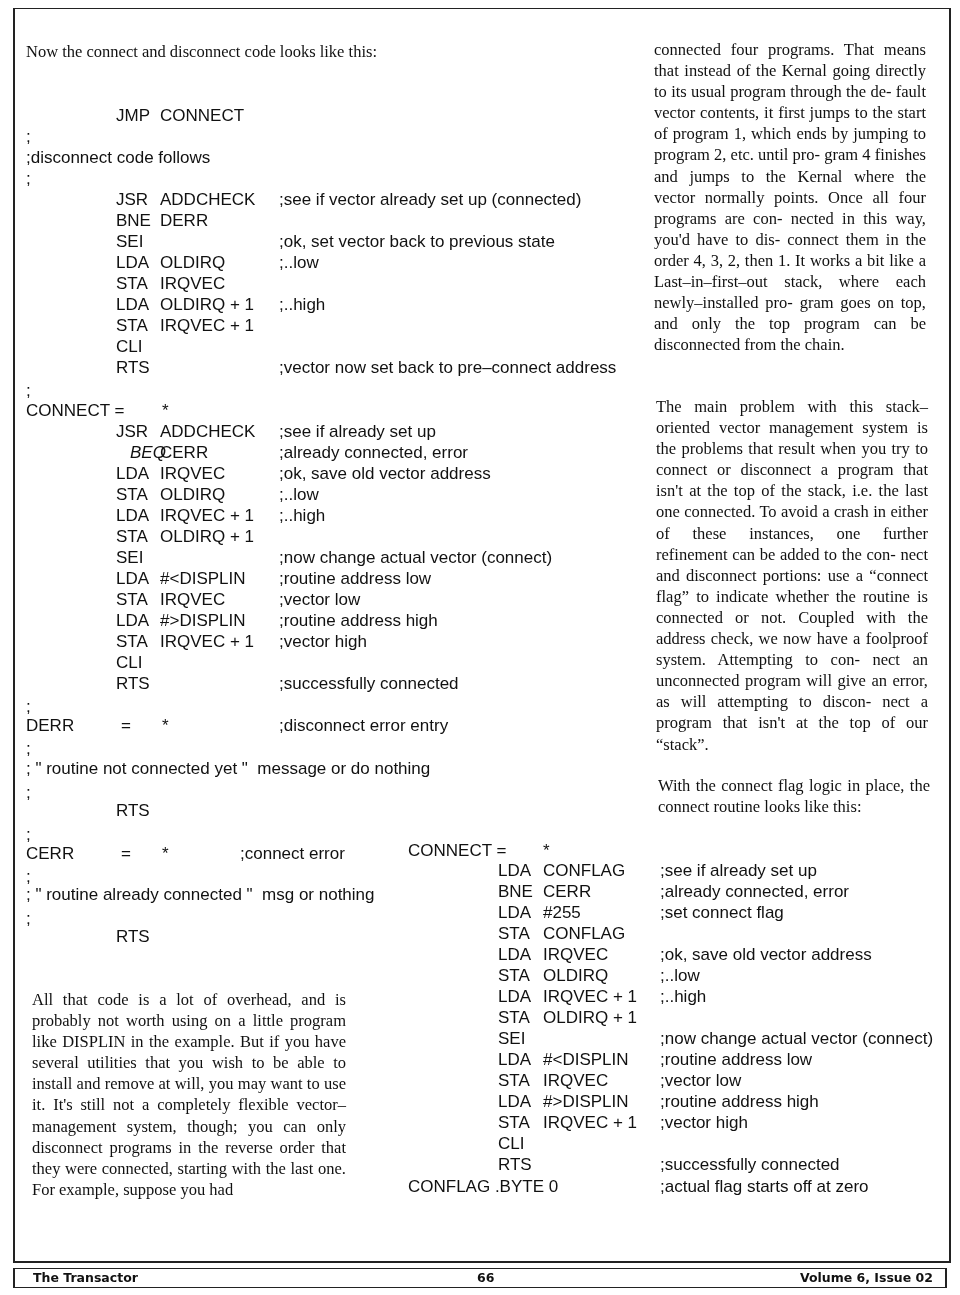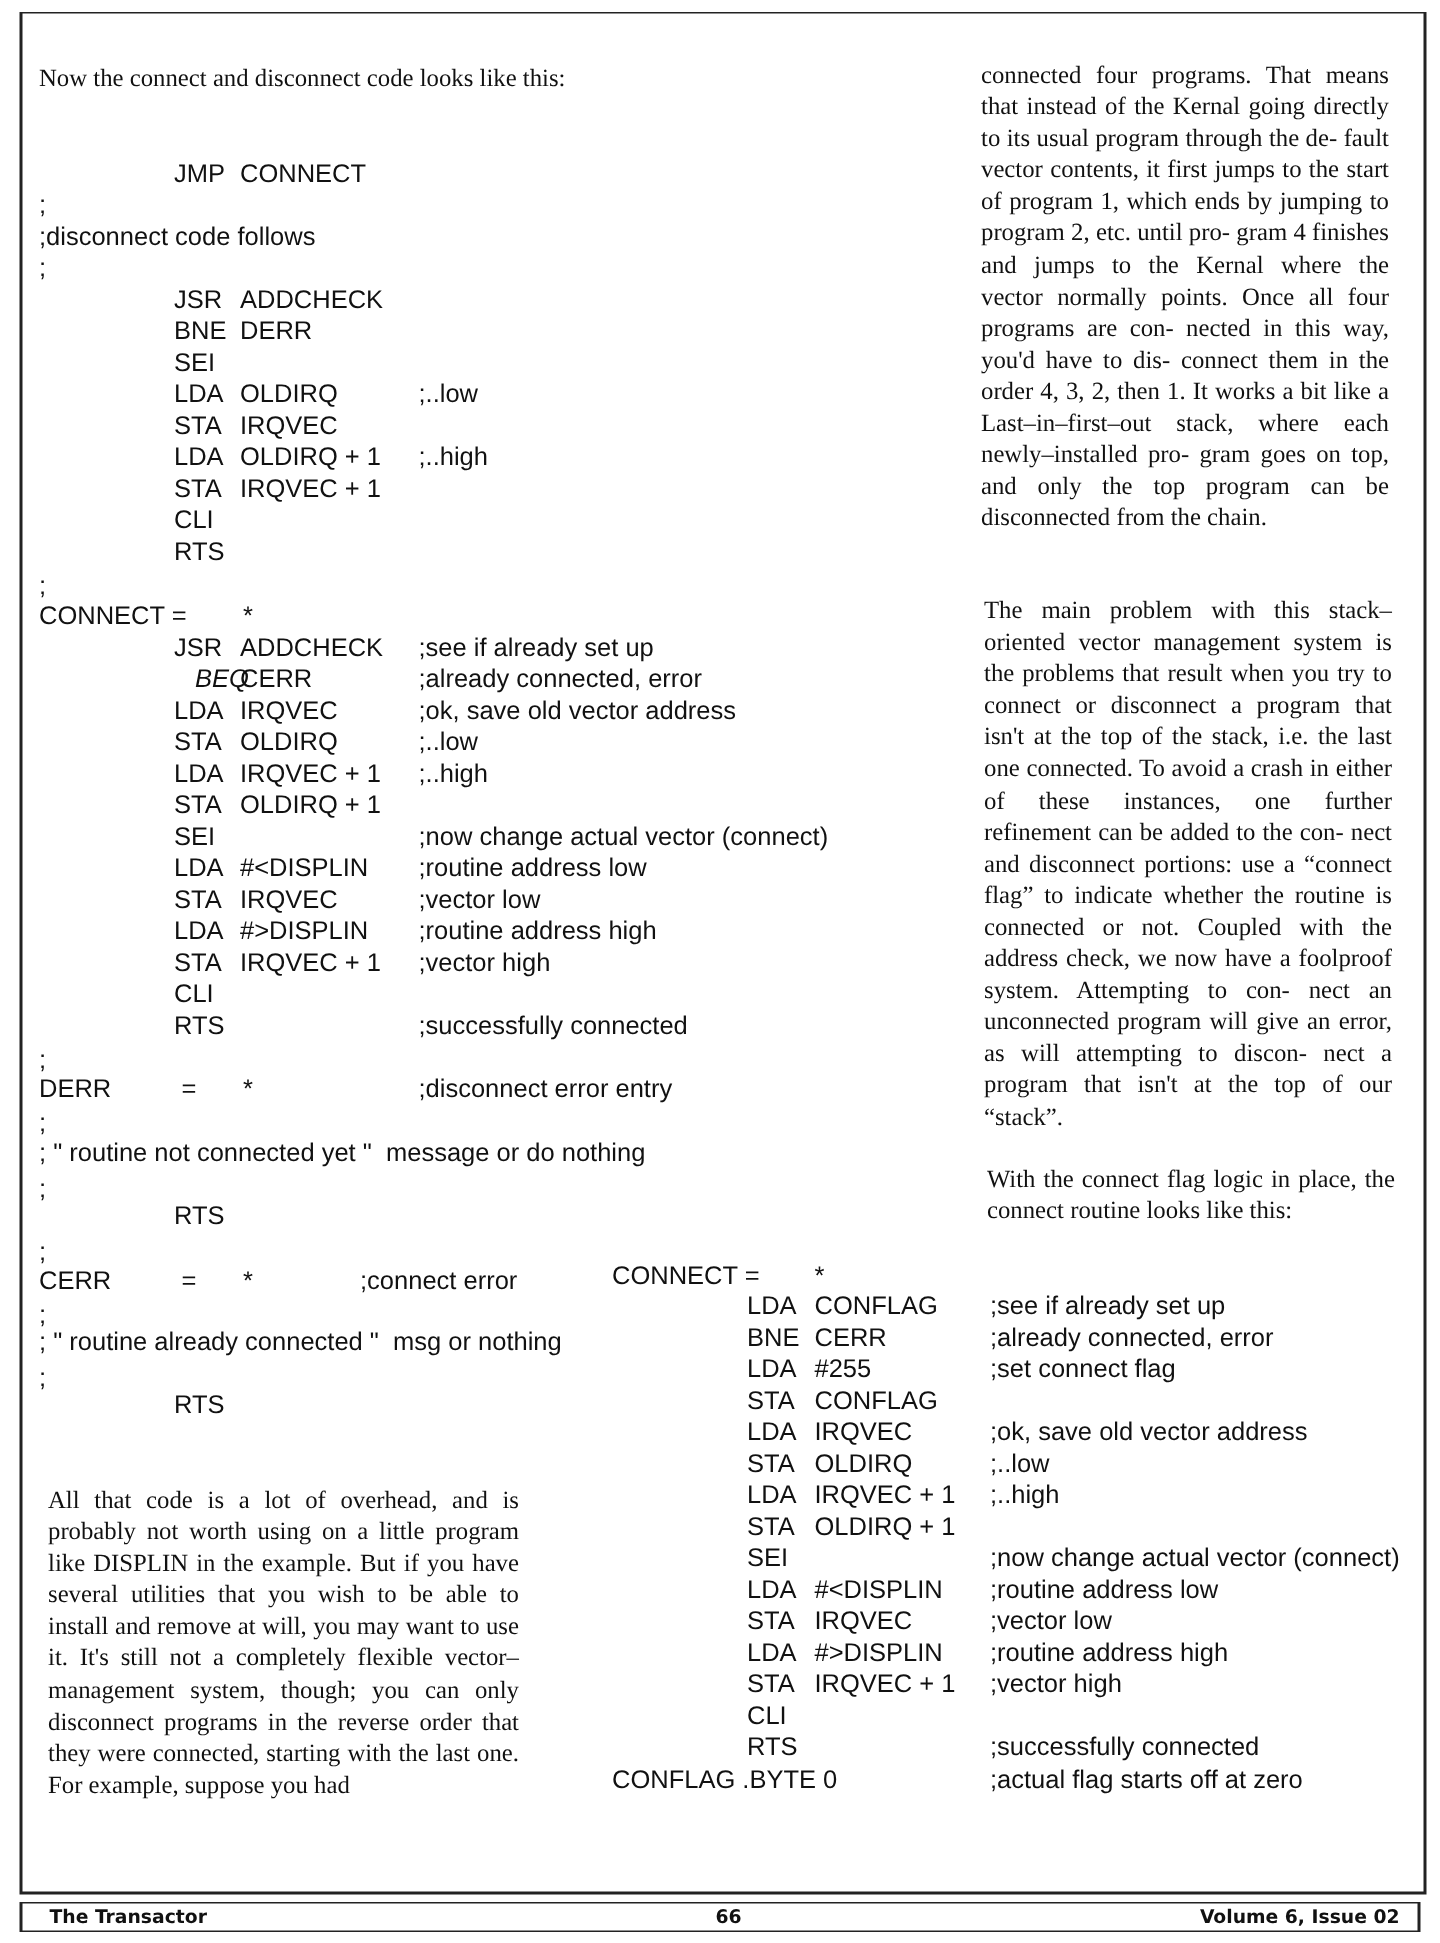--- a/index.html
+++ b/index.html
@@ -20,29 +20,29 @@
 
 <div class="para serif" style="left:26px; top:41px; width:400px;">
   <p>Now the connect and disconnect code looks like this:</p>
 </div>
 
 <div id="listing1" class="sans">
     <div class="code-line" style="top: 105px; left: 0px; width: 960px;"><span style="position: absolute; left: 26px;"></span><span style="position: absolute; left: 116px;">JMP</span><span style="position: absolute; left: 160px;">CONNECT</span><span style="position: absolute; left: 279px;"></span></div>
     <div class="code-line" style="top: 126px; left: 0px; width: 960px;"><span style="position: absolute; left: 26px;">;</span><span style="position: absolute; left: 116px;"></span><span style="position: absolute; left: 160px;"></span><span style="position: absolute; left: 279px;"></span></div>
     <div class="code-line" style="top: 147px; left: 0px; width: 960px;"><span style="position: absolute; left: 26px; text-align: right;">;disconnect code follows</span><span style="position: absolute; left: 116px;"></span><span style="position: absolute; left: 160px;"></span><span style="position: absolute; left: 279px;"></span></div>
     <div class="code-line" style="top: 168px; left: 0px; width: 960px;"><span style="position: absolute; left: 26px;">;</span><span style="position: absolute; left: 116px;"></span><span style="position: absolute; left: 160px;"></span><span style="position: absolute; left: 279px;"></span></div>
-    <div class="code-line" style="top: 189px; left: 0px; width: 960px;"><span style="position: absolute; left: 26px;"></span><span style="position: absolute; left: 116px;">JSR</span><span style="position: absolute; left: 160px;">ADDCHECK</span></div>
+    <div class="code-line" style="top: 189px; left: 0px; width: 960px;"><span style="position: absolute; left: 26px;"></span><span style="position: absolute; left: 116px;">JSR</span><span style="position: absolute; left: 160px;">ADDCHECK</span><span style="position: absolute; left: 279px;">;see if vector already set up (connected)</span></div>
     <div class="code-line" style="top: 210px; left: 0px; width: 960px;"><span style="position: absolute; left: 26px;"></span><span style="position: absolute; left: 116px;">BNE</span><span style="position: absolute; left: 160px;">DERR</span></div>
-    <div class="code-line" style="top: 231px; left: 0px; width: 960px;"><span style="position: absolute; left: 26px;"></span><span style="position: absolute; left: 116px;">SEI</span><span style="position: absolute; left: 160px;"></span></div>
+    <div class="code-line" style="top: 231px; left: 0px; width: 960px;"><span style="position: absolute; left: 26px;"></span><span style="position: absolute; left: 116px;">SEI</span><span style="position: absolute; left: 160px;"></span><span style="position: absolute; left: 279px;">;ok, set vector back to previous state</span></div>
     <div class="code-line" style="top: 252px; left: 0px; width: 960px;"><span style="position: absolute; left: 26px;"></span><span style="position: absolute; left: 116px;">LDA</span><span style="position: absolute; left: 160px;">OLDIRQ</span><span style="position: absolute; left: 279px;">;..low</span></div>
     <div class="code-line" style="top: 273px; left: 0px; width: 960px;"><span style="position: absolute; left: 26px;"></span><span style="position: absolute; left: 116px;">STA</span><span style="position: absolute; left: 160px;">IRQVEC</span><span style="position: absolute; left: 279px;"></span></div>
     <div class="code-line" style="top: 294px; left: 0px; width: 960px;"><span style="position: absolute; left: 26px;"></span><span style="position: absolute; left: 116px;">LDA</span><span style="position: absolute; left: 160px;">OLDIRQ + 1</span><span style="position: absolute; left: 279px;">;..high</span></div>
     <div class="code-line" style="top: 315px; left: 0px; width: 960px;"><span style="position: absolute; left: 26px;"></span><span style="position: absolute; left: 116px;">STA</span><span style="position: absolute; left: 160px;">IRQVEC + 1</span><span style="position: absolute; left: 279px;"></span></div>
     <div class="code-line" style="top: 336px; left: 0px; width: 960px;"><span style="position: absolute; left: 26px;"></span><span style="position: absolute; left: 116px;">CLI</span><span style="position: absolute; left: 160px;"></span><span style="position: absolute; left: 279px;"></span></div>
-    <div class="code-line" style="top: 357px; left: 0px; width: 960px;"><span style="position: absolute; left: 26px;"></span><span style="position: absolute; left: 116px;">RTS</span><span style="position: absolute; left: 160px;"></span></div>
+    <div class="code-line" style="top: 357px; left: 0px; width: 960px;"><span style="position: absolute; left: 26px;"></span><span style="position: absolute; left: 116px;">RTS</span><span style="position: absolute; left: 160px;"></span><span style="position: absolute; left: 279px;">;vector now set back to pre–connect address</span></div>
     <div class="code-line" style="top: 380px; left: 0px; width: 960px;"><span style="position: absolute; left: 26px;">;</span><span style="position: absolute; left: 116px;"></span><span style="position: absolute; left: 160px;"></span><span style="position: absolute; left: 279px;"></span></div>
     <div class="code-line" style="top: 400px; left: 0px; width: 960px;"><span style="position: absolute; left: 26px;">CONNECT =</span><span style="position: absolute; left: 116px;"></span><span style="position: absolute; left: 162px;">*</span><span style="position: absolute; left: 279px;"></span></div>
     <div class="code-line" style="top: 421px; left: 0px; width: 960px;"><span style="position: absolute; left: 26px;"></span><span style="position: absolute; left: 116px;">JSR</span><span style="position: absolute; left: 160px;">ADDCHECK</span><span style="position: absolute; left: 279px;">;see if already set up</span></div>
     <div class="code-line" style="top: 442px; left: 0px; width: 960px;"><span style="position: absolute; left: 26px;"></span><span style="position: absolute; left: 130px; font-style: italic;">BEQ</span><span style="position: absolute; left: 160px;">CERR</span><span style="position: absolute; left: 279px;">;already connected, error</span></div>
     <div class="code-line" style="top: 463px; left: 0px; width: 960px;"><span style="position: absolute; left: 26px;"></span><span style="position: absolute; left: 116px;">LDA</span><span style="position: absolute; left: 160px;">IRQVEC</span><span style="position: absolute; left: 279px;">;ok, save old vector address</span></div>
     <div class="code-line" style="top: 484px; left: 0px; width: 960px;"><span style="position: absolute; left: 26px;"></span><span style="position: absolute; left: 116px;">STA</span><span style="position: absolute; left: 160px;">OLDIRQ</span><span style="position: absolute; left: 279px;">;..low</span></div>
     <div class="code-line" style="top: 505px; left: 0px; width: 960px;"><span style="position: absolute; left: 26px;"></span><span style="position: absolute; left: 116px;">LDA</span><span style="position: absolute; left: 160px;">IRQVEC + 1</span><span style="position: absolute; left: 279px;">;..high</span></div>
     <div class="code-line" style="top: 526px; left: 0px; width: 960px;"><span style="position: absolute; left: 26px;"></span><span style="position: absolute; left: 116px;">STA</span><span style="position: absolute; left: 160px;">OLDIRQ + 1</span><span style="position: absolute; left: 279px;"></span></div>
     <div class="code-line" style="top: 547px; left: 0px; width: 960px;"><span style="position: absolute; left: 26px;"></span><span style="position: absolute; left: 116px;">SEI</span><span style="position: absolute; left: 160px;"></span><span style="position: absolute; left: 279px;">;now change actual vector (connect)</span></div>
     <div class="code-line" style="top: 568px; left: 0px; width: 960px;"><span style="position: absolute; left: 26px;"></span><span style="position: absolute; left: 116px;">LDA</span><span style="position: absolute; left: 160px;">#&lt;DISPLIN</span><span style="position: absolute; left: 279px;">;routine address low</span></div>

